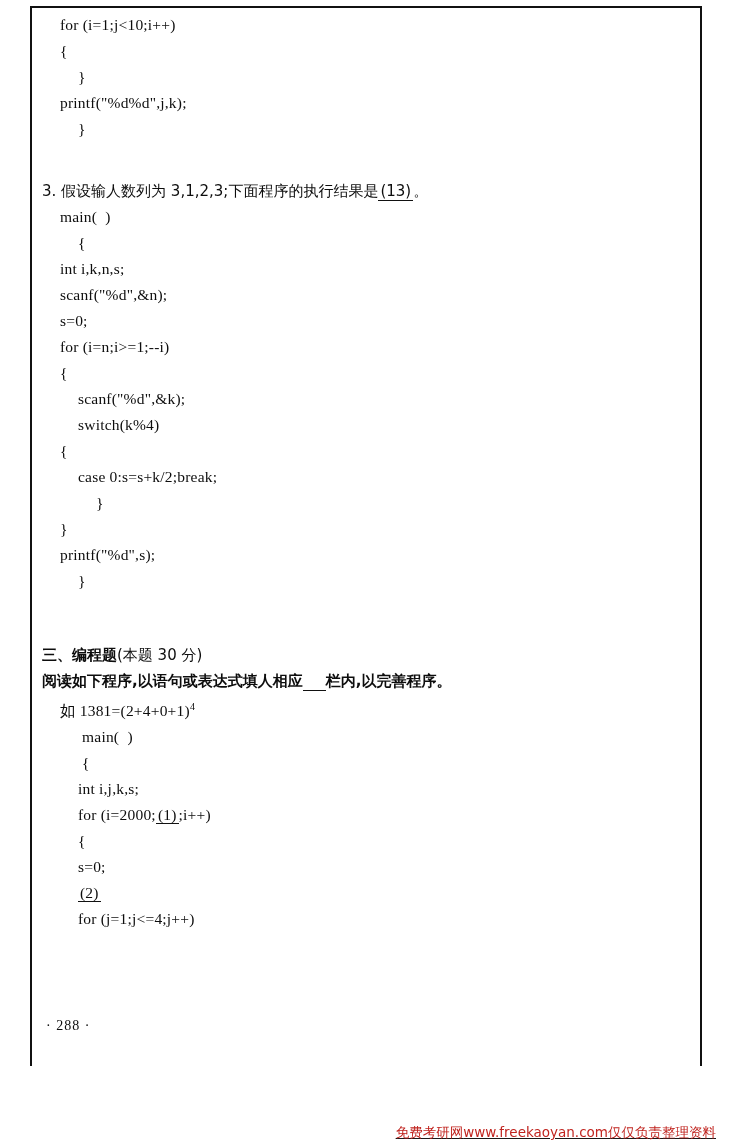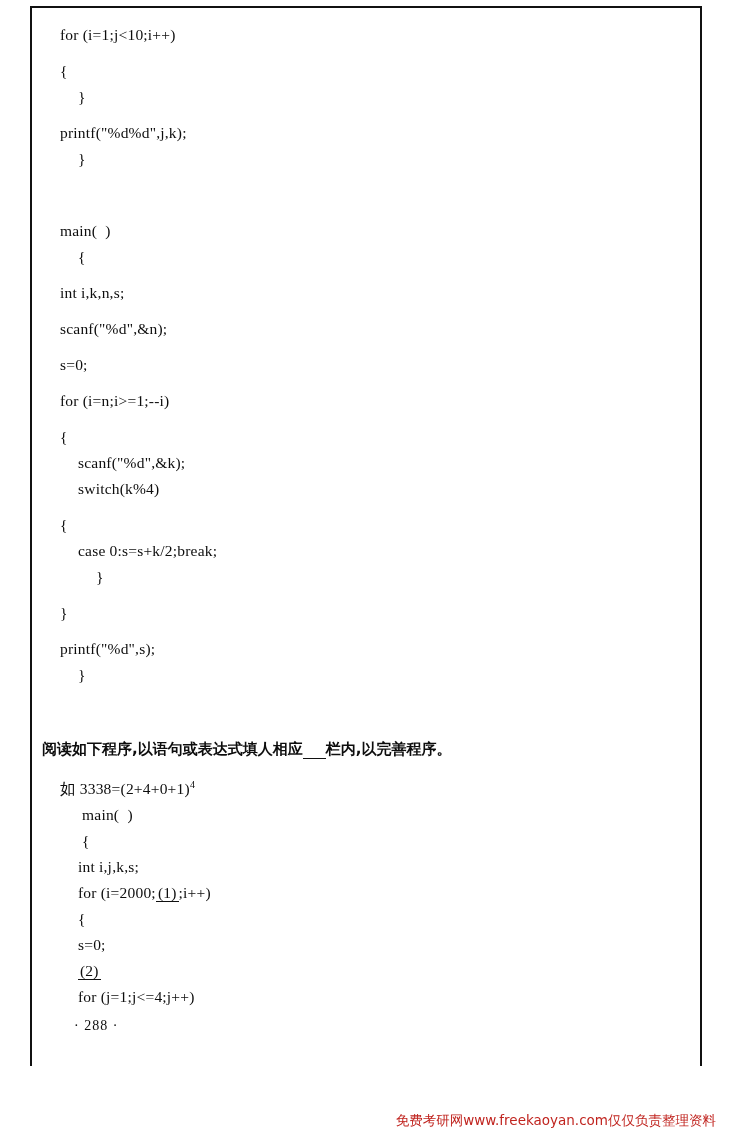--- a/index.html
+++ b/index.html
@@ -77,36 +77,36 @@
   }
   .gap-sm { height: 12px; }
   .gap-lg { height: 36px; }
   .pagenum {
     position: absolute;
     left: 46px;
     top: 1018px;
     font-size: 14px;
     font-family: "Liberation Serif", serif;
     letter-spacing: 1px;
-    margin-left: 28px;
   }
   .footer {
     position: absolute;
     right: 16px;
-    bottom: 12px;
+    bottom: 0;
     font-size: 13.5px;
     font-family: "DejaVu Sans", "Liberation Sans", sans-serif;
     color: #1a1a1a;
     white-space: pre;
+    text-decoration: underline;
   }
   .footer .red {
     color: #c0241f;
   }
   .indent0 { padding-left: 0px; }
-  .indent1 { padding-left: 18px; margin-top: 10px; }
+  .indent1 { padding-left: 18px; }
   .indent2 { padding-left: 36px; }
   .indent3 { padding-left: 54px; }
 </style>
 </head>
 <body>
 
 <div class="page">
 
   <div class="border-top"></div>
   <div class="border-left"></div>
@@ -120,20 +120,21 @@
       <div class="line indent1">for (i=1;j&lt;10;i++)</div>
       <div class="line indent1">{</div>
       <div class="line indent2">}</div>
       <div class="line indent1">printf("%d%d",j,k);</div>
       <div class="line indent2">}</div>
     </div>
 
     <div class="gap-lg"></div>
 
     <div>
+      <div class="cn indent0"><span>3. 假设输人数列为 3,1,2,3;下面程序的执行结果是</span><span class="blank">(13)</span><span>。</span></div>
 
       <div>
         <div class="line indent1">main(  )</div>
         <div class="line indent2">{</div>
         <div class="line indent1">int i,k,n,s;</div>
         <div class="line indent1">scanf("%d",&amp;n);</div>
         <div class="line indent1">s=0;</div>
         <div class="line indent1">for (i=n;i&gt;=1;--i)</div>
         <div class="line indent1">{</div>
         <div class="line indent2">scanf("%d",&amp;k);</div>
@@ -144,25 +145,26 @@
         <div class="line indent1">}</div>
         <div class="line indent1">printf("%d",s);</div>
         <div class="line indent2">}</div>
       </div>
     </div>
 
     <div class="gap-lg"></div>
     <div class="gap-sm"></div>
 
     <div>
+      <div><span class="cn-bold">三、编程题</span><span class="cn">(本题 30 分)</span></div>
 
       <div class="cn"><span class="cn-bold">阅读如下程序,以语句或表达式填人相应</span><span class="blank">    </span><span class="cn-bold">栏内,以完善程序。</span></div>
 
 
-      <div class="line indent1"><span>如 3338=(2+4+0+1)</span><span class="sup">4</span></div>
+      <div class="line indent1"><span>如 1381=(2+4+0+1)</span><span class="sup">4</span></div>
 
       <div>
         <div class="line indent2"> main(  )</div>
         <div class="line indent2"> {</div>
         <div class="line indent2">int i,j,k,s;</div>
         <div class="line indent2"><span>for (i=2000;</span><span class="blank">(1)</span><span>;i++)</span></div>
         <div class="line indent2">{</div>
         <div class="line indent2">s=0;</div>
         <div class="line indent2"><span class="blank">(2)</span></div>
         <div class="line indent2">for (j=1;j&lt;=4;j++)</div>

